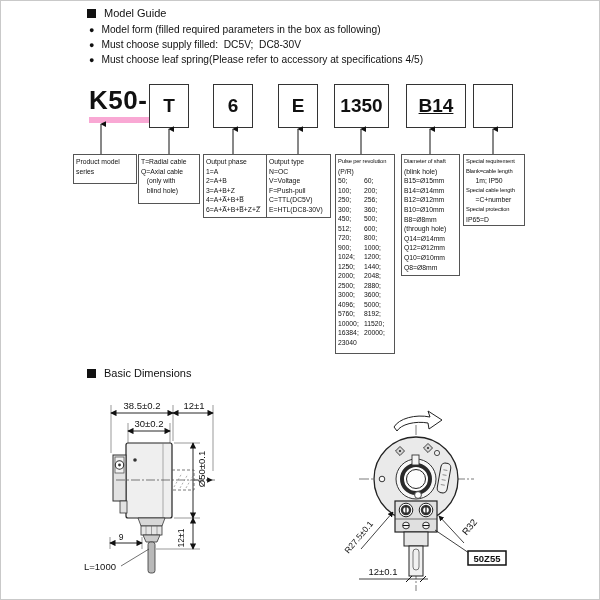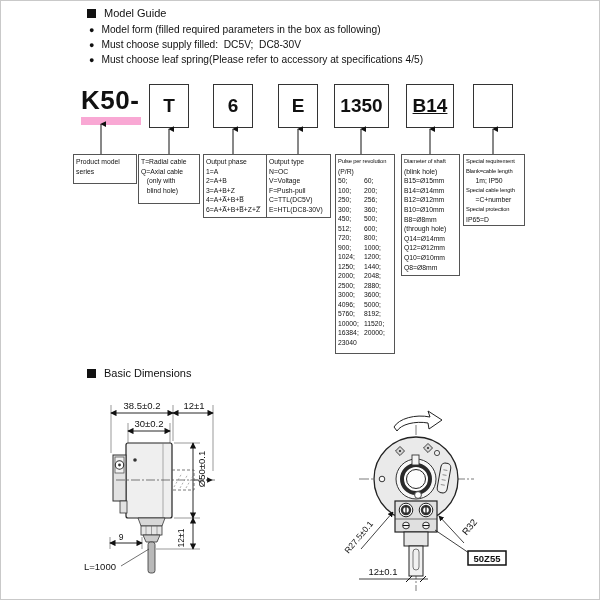--- a/index.html
+++ b/index.html
@@ -13,23 +13,23 @@
     position:absolute; display:flex; align-items:center; gap:8px;
     font-size:11px; color:#111;
   }
   .sq { width:9px; height:9px; background:#111; display:inline-block; }
   .bullet-row {
     position:absolute; left:88px; display:flex; align-items:center; gap:7px;
     font-size:10.2px; color:#111; white-space:pre;
   }
   .dot { font-size:9px; line-height:10px; }
   .k50 {
-    position:absolute; left:80px; top:84px;
+    position:absolute; left:88px; top:84px;
     font-size:26px; font-weight:700; letter-spacing:0.5px;
-    border-bottom:8px solid #f9a8d4; padding:0 2px 1px 0;
+    border-bottom:6px solid #f9a8d4; padding:0 2px 1px 0;
   }
   .code-box {
     position:absolute; top:83px; height:44px; box-sizing:border-box;
     border:1.4px solid #333; background:#fff;
     display:flex; align-items:center; justify-content:center;
     font-size:19px; font-weight:600;
   }
   .dim-box {
     position:absolute; box-sizing:border-box;
     border:1px solid #555; background:#fff;
@@ -65,21 +65,21 @@
   <div class="bullet-row" style="top:53px;">
     <span class="dot">●</span>
     <span>Must choose leaf spring(Please refer to accessory at specifications 4/5)</span>
   </div>
 
   <div class="k50">K50-</div>
   <div class="code-box" style="left:148px; width:40px;">T</div>
   <div class="code-box" style="left:212px; width:40px;">6</div>
   <div class="code-box" style="left:277px; width:40px;">E</div>
   <div class="code-box" style="left:333px; width:55px;">1350</div>
-  <div class="code-box" style="left:405px; width:48px;text-decoration:underline;">B14</div>
+  <div class="code-box" style="left:405px; width:60px;text-decoration:underline;">B14</div>
   <div class="code-box" style="left:472px; width:40px;"></div>
 
   <svg style="left:60px; top:116px;" width="460" height="40" viewBox="0 0 460 40">
     <defs>
       <marker id="up" viewBox="0 0 8 8" refX="4" refY="1" markerWidth="6" markerHeight="6" orient="auto">
         <path d="M4,0 L8,8 L0,8 Z" fill="#111" transform="rotate(0)"></path>
       </marker>
     </defs>
     <g stroke="#111" stroke-width="1">
       <line x1="40" y1="37" x2="40" y2="7" marker-end="url(#up)"></line>

